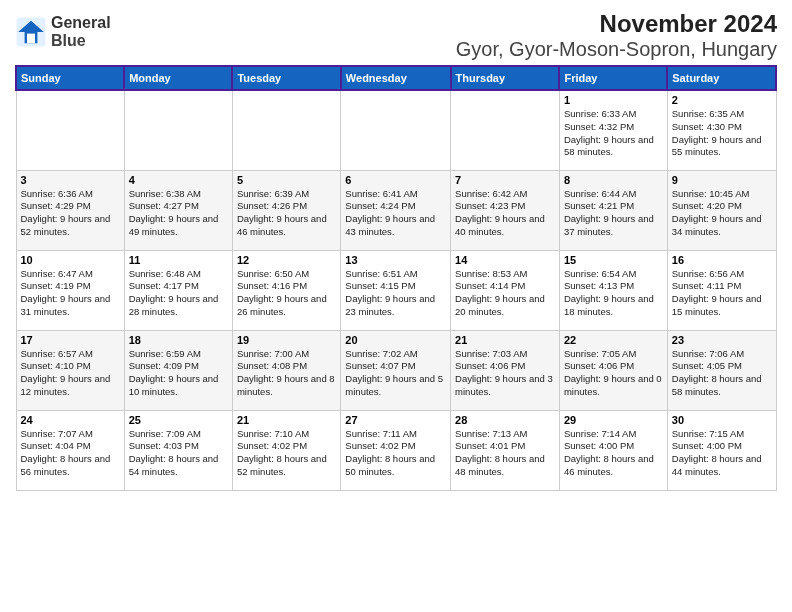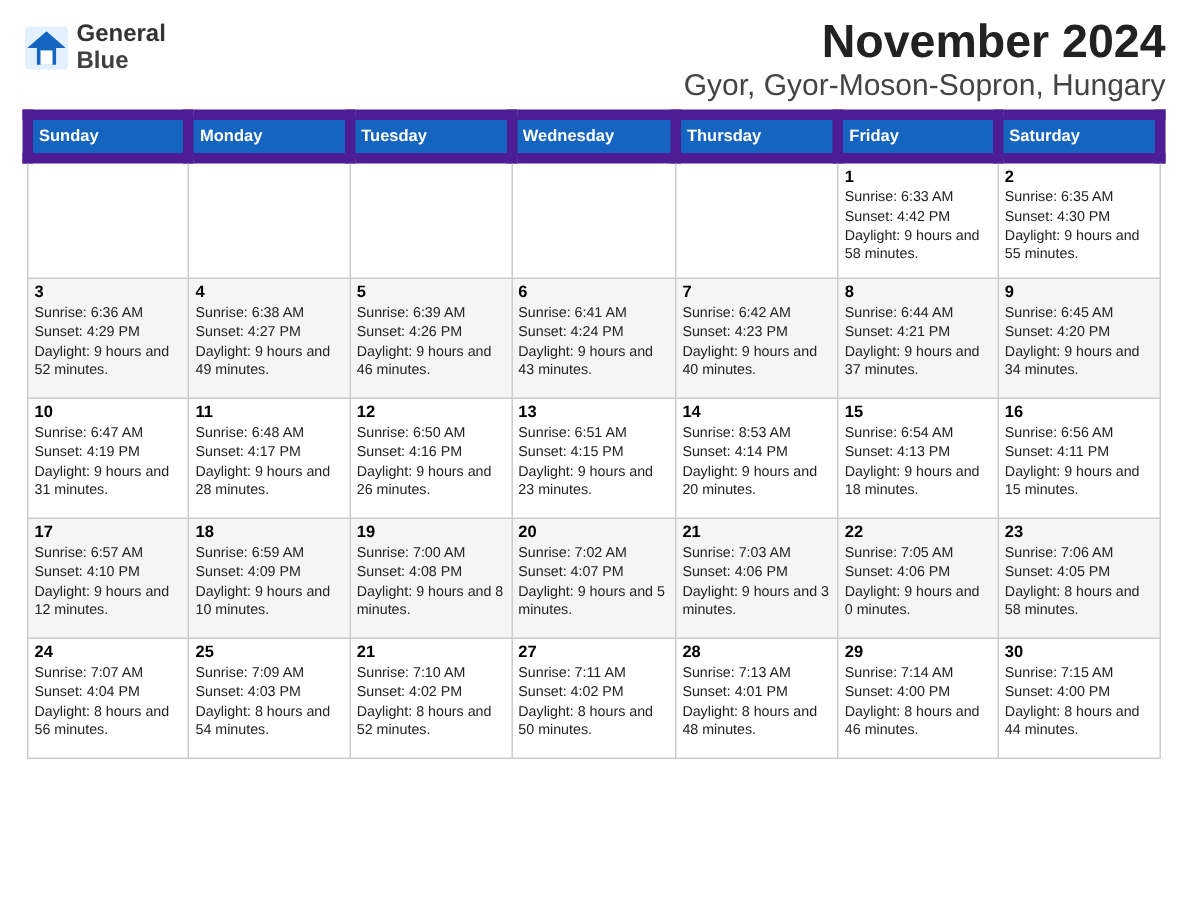--- a/index.html
+++ b/index.html
@@ -37,41 +37,41 @@
     .logo-text .blue { color: #404040; }
     .logo-icon {
       width: 32px;
       height: 32px;
       margin-right: 4px;
     }
     .title-block {
       text-align: right;
     }
     .title-block h1 {
-      font-size: 31px;
+      font-size: 24px;
       font-weight: bold;
       color: #222;
     }
     .title-block h2 {
       font-size: 20px;
       color: #444;
       font-weight: normal;
     }
     .calendar {
       width: 100%;
       border-collapse: collapse;
       font-size: 10px;
     }
     .calendar thead th {
       background: #1565c0;
       color: #fff;
       padding: 5px 4px;
       text-align: left;
       font-size: 11px;
-      border: 7px solid #4c1d95;
+      border: 2px solid #4c1d95;
     }
     .calendar tbody td {
       border: 1px solid #ccc;
       vertical-align: top;
       padding: 3px 4px;
       width: 113px;
       height: 80px;
       background: #fff;
     }
     .calendar tbody tr:nth-child(even) td {
@@ -128,21 +128,21 @@
     <tbody>
     <tr>
           <td class="empty-cell"></td>
           <td class="empty-cell"></td>
           <td class="empty-cell"></td>
           <td class="empty-cell"></td>
           <td class="empty-cell"></td>
           <td>
             <div class="day-num">1</div>
             <div class="day-info">Sunrise: 6:33 AM
-Sunset: 4:42 PM
+Sunset: 4:32 PM
 Daylight: 9 hours and 58 minutes.</div>
           </td>
           <td>
             <div class="day-num">2</div>
             <div class="day-info">Sunrise: 6:35 AM
 Sunset: 4:30 PM
 Daylight: 9 hours and 55 minutes.</div>
           </td>
         </tr>
         <tr>
@@ -177,21 +177,21 @@
 Daylight: 9 hours and 40 minutes.</div>
           </td>
           <td>
             <div class="day-num">8</div>
             <div class="day-info">Sunrise: 6:44 AM
 Sunset: 4:21 PM
 Daylight: 9 hours and 37 minutes.</div>
           </td>
           <td>
             <div class="day-num">9</div>
-            <div class="day-info">Sunrise: 6:45 AM
+            <div class="day-info">Sunrise: 10:45 AM
 Sunset: 4:20 PM
 Daylight: 9 hours and 34 minutes.</div>
           </td>
         </tr>
         <tr>
           <td>
             <div class="day-num">10</div>
             <div class="day-info">Sunrise: 6:47 AM
 Sunset: 4:19 PM
 Daylight: 9 hours and 31 minutes.</div>

